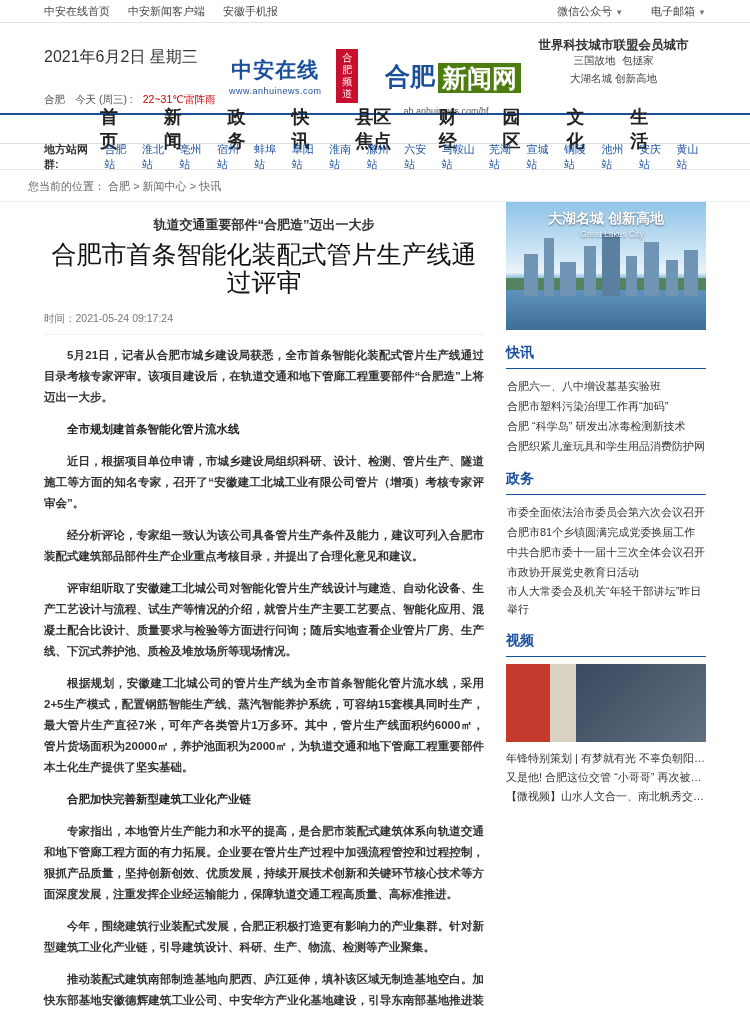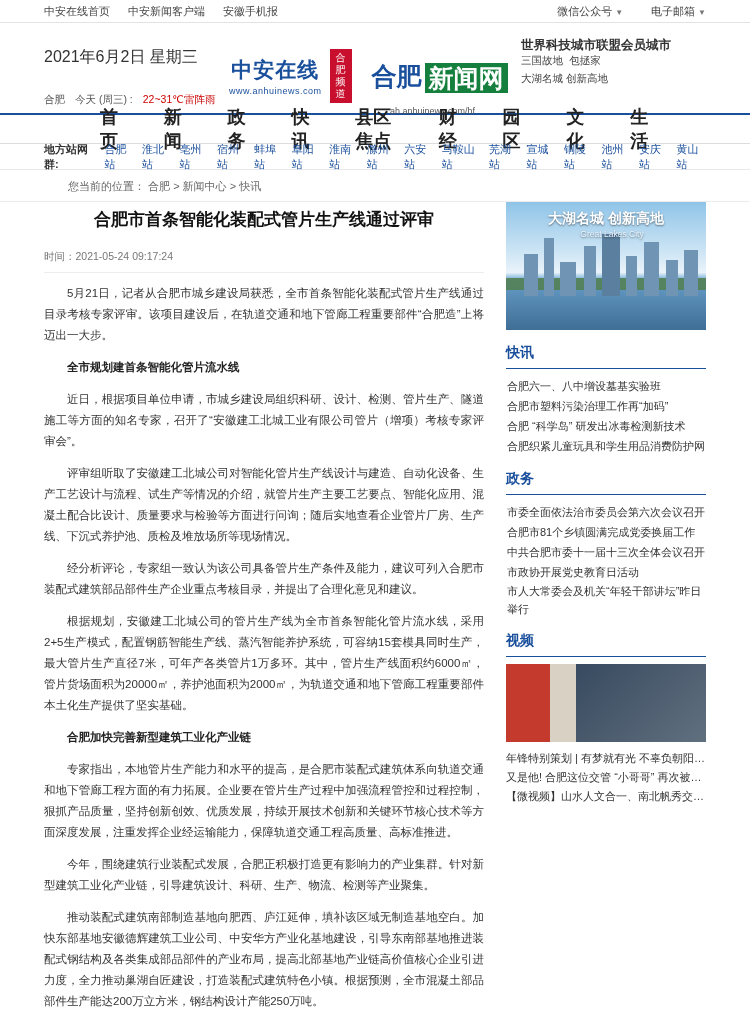--- a/index.html
+++ b/index.html
@@ -31,39 +31,39 @@
   
   .header {
     padding:10px 44px 4px 44px;
     display:flex;
     align-items:flex-start;
     height:70px;
   }
   .hdr-left { width:185px; padding-top:8px; }
   .hdr-left .l1 { font-size:12.5px; color:#c00; font-weight:bold; letter-spacing:0.2px;}
   .hdr-left .l2 { font-size:16px; color:#333; margin-top:6px; }
-  .hdr-mid { display:flex; align-items:center; gap:6px; flex:1; justify-content:flex-start; margin-top:2px;}
+  .hdr-mid { display:flex; align-items:center; gap:6px; flex:1; justify-content:space-between; margin-top:2px;}
   .logo-zaxol { display:flex; flex-direction:column; align-items:center; }
   .logo-zaxol .cn {
     color:#1a4f9c; font-size:21px; font-weight:bold; letter-spacing:1px;
     font-family:"DejaVu Sans","Liberation Sans",sans-serif;
   }
   .logo-zaxol .en { color:#1a4f9c; font-size:9px; letter-spacing:0.5px; margin-top:2px;}
   .badge-red {
     background:#c8102e; color:#fff; font-size:10px; width:22px;
     padding:3px 2px; text-align:center; line-height:12px; margin-left:2px;
   }
   .logo-hfnews { display:flex; align-items:flex-end; gap:3px; margin-left:14px;}
   .logo-hfnews .w1 { color:#1a4f9c; font-size:25px; font-weight:bold; }
   .logo-hfnews .w2 {
-    background:#15803d; color:#fff; font-size:25px; font-weight:bold;
+    background:#4d7c0f; color:#fff; font-size:25px; font-weight:bold;
     padding:0 4px; line-height:30px;margin-top:28px;
   }
   .hfnews-url { font-size:9px; color:#555; text-align:center; margin-top:13px;}
-  .hdr-right { width:185px; text-align:left; padding-top:4px; }
+  .hdr-right { width:185px; text-align:center; padding-top:4px; }
   .hdr-right .r1 { font-size:12.5px; color:#333; font-weight:bold;}
   .hdr-right .r2 { font-size:10.5px; color:#444; font-family:Liberation Mono, monospace;}
   .hdr-right .r3 { font-size:10.5px; color:#444; margin-top:4px;}
 
   .weather {
     padding:0 44px 6px 44px; font-size:10.5px; color:#555;
     display:flex; gap:10px; align-items:center;
   }
   .weather .temp { color:#c00; }
 
@@ -82,47 +82,47 @@
     height:26px; display:flex; align-items:center;
     padding:0 44px; gap:8px;
     font-size:11px; color:#333;
     border-bottom:1px solid #e8e8e8;
   }
   .localnav .label { color:#333; font-weight:bold;}
   .localnav a { color:#1a4f9c; }
 
   
   .crumb {
-    padding:9px 44px 7px 68px;
+    padding:9px 44px 7px 28px;
     font-size:11px; color:#666;
     border-bottom:1px solid #ececec;
   }
   .crumb a { color:#666; }
 
   
   .wrap { display:flex; padding:0 44px; gap:22px; }
   .col-main { width:440px; }
   .col-side { width:200px; }
 
   
   .art-sub {
     text-align:center; font-size:13px; font-weight:bold; color:#333;
     margin:14px 0 6px 0;
   }
   .art-title {
-    text-align:center; font-size:17px; font-weight:bold; color:#111;
+    text-align:center; font-size:25px; font-weight:normal; color:#111;
     line-height:28px; margin:4px 0 12px 0;
   }
   .art-meta {
     font-size:10.5px; color:#777; padding:4px 0 8px 0;
     border-bottom:1px solid #eee; margin-bottom:10px;
   }
   .art-body p {
     font-size:11.5px; line-height:21px; color:#333;
-    margin:0 0 11px 0; text-indent:2em; text-align:justify;
+    margin:0 0 11px 0; text-indent:2em; text-align:justify;font-weight:bold;
   }
   .art-body p.sub { font-weight:bold; color:#222; text-indent:2em;}
 
   
   .promo {
     position:relative; width:200px; height:128px; overflow:hidden;
     background:linear-gradient(#1d5fa8,#2f86c4);
   }
   .promo .sky { position:absolute; inset:0; background:linear-gradient(#8fc4e8 0%,#cfe6f5 40%,#eaf3fa 55%,#7fb4da 60%,#4a89b8 100%); }
   .promo .bldg { position:absolute; bottom:34px; background:#6f94b4; }
@@ -246,28 +246,29 @@
   <a>合肥</a>
   <span> &gt; </span>
   <a>新闻中心</a>
   <span> &gt; </span>
   <a>快讯</a>
 </div>
 
 <div class="wrap">
 
   <div class="col-main">
+    <div class="art-sub">轨道交通重要部件“合肥造”迈出一大步</div>
     <h1 class="art-title">合肥市首条智能化装配式管片生产线通过评审</h1>
     <div class="art-meta">时间：2021-05-24 09:17:24</div>
     <div class="art-body">
       <p>5月21日，记者从合肥市城乡建设局获悉，全市首条智能化装配式管片生产线通过目录考核专家评审。该项目建设后，在轨道交通和地下管廊工程重要部件“合肥造”上将迈出一大步。</p>
       <p class="sub">全市规划建首条智能化管片流水线</p>
       <p>近日，根据项目单位申请，市城乡建设局组织科研、设计、检测、管片生产、隧道施工等方面的知名专家，召开了“安徽建工北城工业有限公司管片（增项）考核专家评审会”。</p>
+      <p>经分析评论，专家组一致认为该公司具备管片生产条件及能力，建议可列入合肥市装配式建筑部品部件生产企业重点考核目录，并提出了合理化意见和建议。</p>
       <p>评审组听取了安徽建工北城公司对智能化管片生产线设计与建造、自动化设备、生产工艺设计与流程、试生产等情况的介绍，就管片生产主要工艺要点、智能化应用、混凝土配合比设计、质量要求与检验等方面进行问询；随后实地查看企业管片厂房、生产线、下沉式养护池、质检及堆放场所等现场情况。</p>
-      <p>经分析评论，专家组一致认为该公司具备管片生产条件及能力，建议可列入合肥市装配式建筑部品部件生产企业重点考核目录，并提出了合理化意见和建议。</p>
       <p>根据规划，安徽建工北城公司的管片生产线为全市首条智能化管片流水线，采用2+5生产模式，配置钢筋智能生产线、蒸汽智能养护系统，可容纳15套模具同时生产，最大管片生产直径7米，可年产各类管片1万多环。其中，管片生产线面积约6000㎡，管片货场面积为20000㎡，养护池面积为2000㎡，为轨道交通和地下管廊工程重要部件本土化生产提供了坚实基础。</p>
       <p class="sub">合肥加快完善新型建筑工业化产业链</p>
       <p>专家指出，本地管片生产能力和水平的提高，是合肥市装配式建筑体系向轨道交通和地下管廊工程方面的有力拓展。企业要在管片生产过程中加强流程管控和过程控制，狠抓产品质量，坚持创新创效、优质发展，持续开展技术创新和关键环节核心技术等方面深度发展，注重发挥企业经运输能力，保障轨道交通工程高质量、高标准推进。</p>
       <p>今年，围绕建筑行业装配式发展，合肥正积极打造更有影响力的产业集群。针对新型建筑工业化产业链，引导建筑设计、科研、生产、物流、检测等产业聚集。</p>
       <p>推动装配式建筑南部制造基地向肥西、庐江延伸，填补该区域无制造基地空白。加快东部基地安徽德辉建筑工业公司、中安华方产业化基地建设，引导东南部基地推进装配式钢结构及各类集成部品部件的产业布局，提高北部基地产业链高价值核心企业引进力度，全力推动巢湖自匠建设，打造装配式建筑特色小镇。根据预测，全市混凝土部品部件生产能达200万立方米，钢结构设计产能250万吨。</p>
     </div>
 
   </div>
 
   <div class="col-side">

